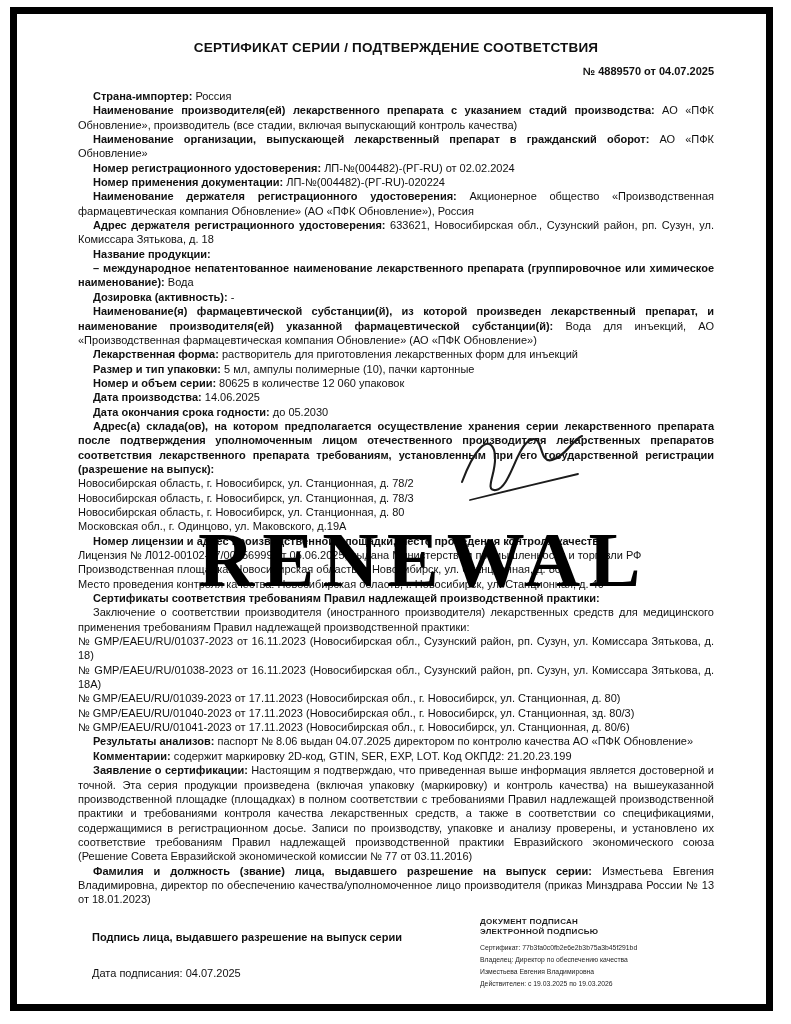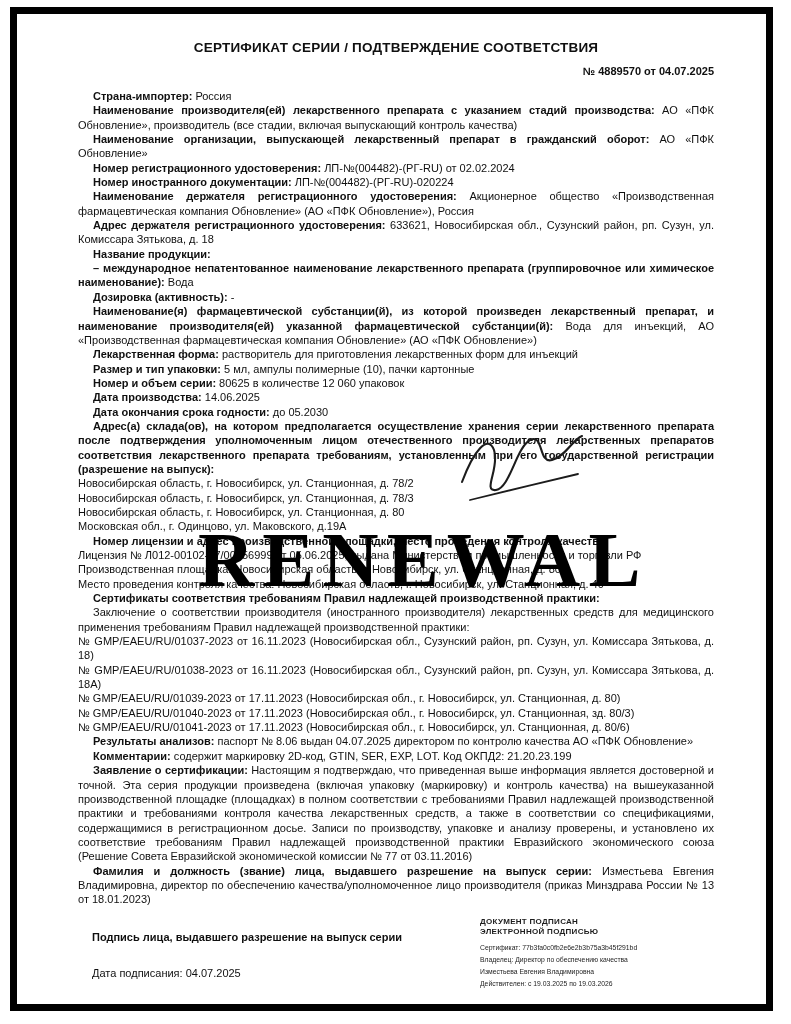--- a/index.html
+++ b/index.html
@@ -58,21 +58,21 @@
 
 <div class="content">
   <p class="doc-title">СЕРТИФИКАТ СЕРИИ / ПОДТВЕРЖДЕНИЕ СООТВЕТСТВИЯ</p>
   <p class="doc-number">№ 4889570 от 04.07.2025</p>
 
   <div id="doc-body">
       <p class="docline ind"><b>Страна-импортер:</b><span> Россия</span></p>
       <p class="docline ind"><b>Наименование производителя(ей) лекарственного препарата с указанием стадий производства:</b><span> АО «ПФК Обновление», производитель (все стадии, включая выпускающий контроль качества)</span></p>
       <p class="docline ind"><b>Наименование организации, выпускающей лекарственный препарат в гражданский оборот:</b><span> АО «ПФК Обновление»</span></p>
       <p class="docline ind"><b>Номер регистрационного удостоверения:</b><span> ЛП-№(004482)-(РГ-RU) от 02.02.2024</span></p>
-      <p class="docline ind"><b>Номер иностранного документации:</b><span> ЛП-№(004482)-(РГ-RU)-020224</span></p>
+      <p class="docline ind"><b>Номер применения документации:</b><span> ЛП-№(004482)-(РГ-RU)-020224</span></p>
       <p class="docline ind"><b>Наименование держателя регистрационного удостоверения:</b><span> Акционерное общество «Производственная фармацевтическая компания Обновление» (АО «ПФК Обновление»), Россия</span></p>
       <p class="docline ind"><b>Адрес держателя регистрационного удостоверения:</b><span> 633621, Новосибирская обл., Сузунский район, рп. Сузун, ул. Комиссара Зятькова, д. 18</span></p>
       <p class="docline ind"><b>Название продукции:</b></p>
       <p class="docline ind"><b>– международное непатентованное наименование лекарственного препарата (группировочное или химическое наименование):</b><span> Вода</span></p>
       <p class="docline ind"><b>Дозировка (активность):</b><span> -</span></p>
       <p class="docline ind"><b>Наименование(я) фармацевтической субстанции(й), из которой произведен лекарственный препарат, и наименование производителя(ей) указанной фармацевтической субстанции(й):</b><span> Вода для инъекций, АО «Производственная фармацевтическая компания Обновление» (АО «ПФК Обновление»)</span></p>
       <p class="docline ind"><b>Лекарственная форма:</b><span> растворитель для приготовления лекарственных форм для инъекций</span></p>
       <p class="docline ind"><b>Размер и тип упаковки:</b><span> 5 мл, ампулы полимерные (10), пачки картонные</span></p>
       <p class="docline ind"><b>Номер и объем серии:</b><span> 80625 в количестве 12 060 упаковок</span></p>
       <p class="docline ind"><b>Дата производства:</b><span> 14.06.2025</span></p>

